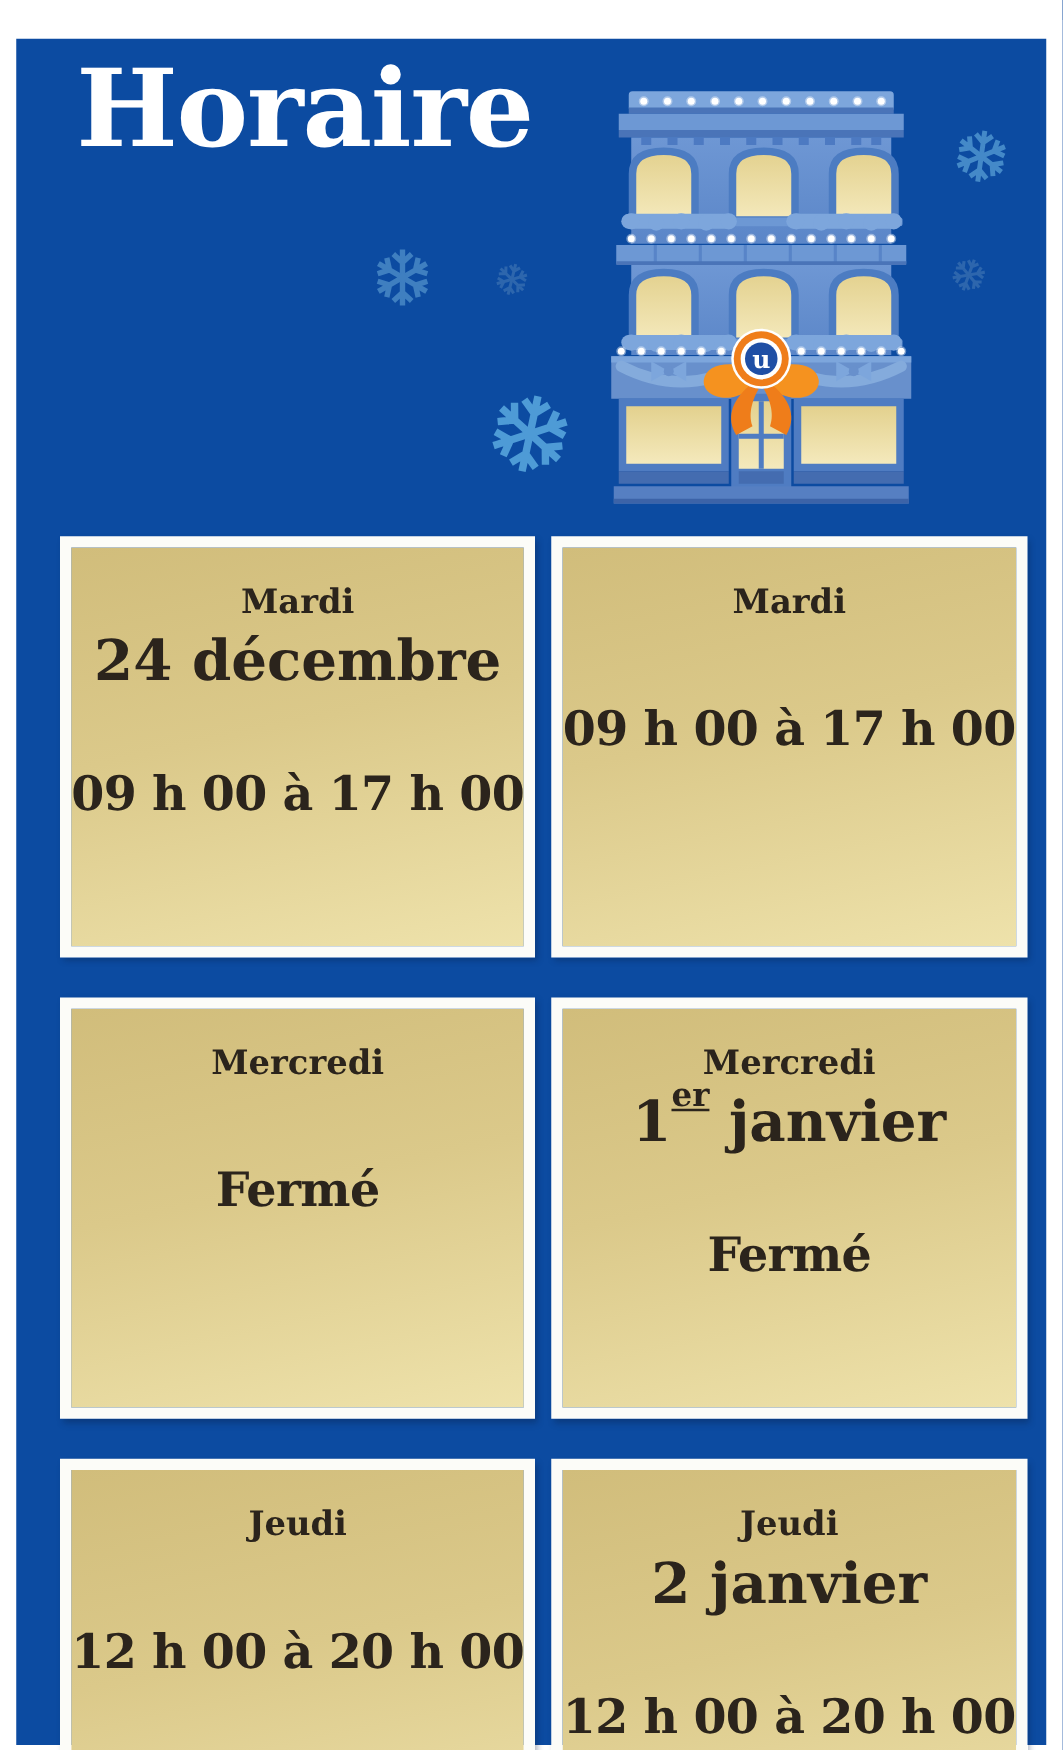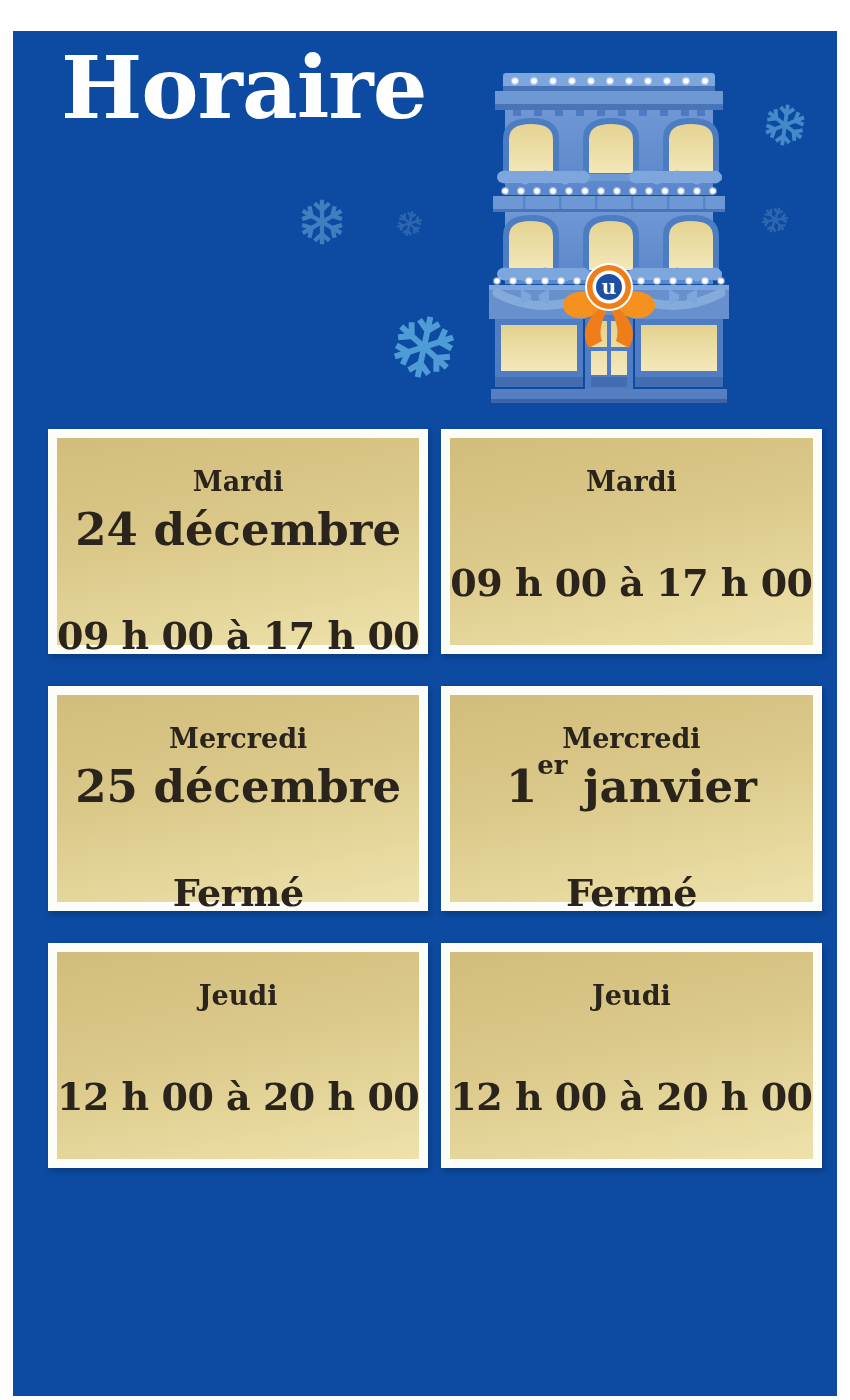--- a/index.html
+++ b/index.html
@@ -19,28 +19,28 @@
   .sf{position:absolute;overflow:visible;}
   .sf-a{left:285px;top:167px;width:48px;height:48px;color:#3f7fc0;}
   .sf-b{left:383px;top:179px;width:27px;height:27px;color:#2d66ad;transform:rotate(14deg);}
   .sf-c{left:378px;top:283px;width:66px;height:66px;color:#4e9bd6;transform:rotate(12deg);}
   .sf-d{left:750px;top:72px;width:44px;height:44px;color:#4489c8;transform:rotate(8deg);}
   .sf-e{left:748px;top:175px;width:28px;height:28px;color:#2d66ad;transform:rotate(20deg);}
 
   
   .grid{position:absolute;left:35px;top:398px;width:746px;
         display:grid;grid-template-columns:1fr 1fr;column-gap:13px;row-gap:32px;}
-  .card{height:225px;box-sizing:border-box;border:9px solid #fcfcf8;
+  .card{height:337px;box-sizing:border-box;border:9px solid #fcfcf8;
         background:linear-gradient(168deg,#d1bd7b 0%,#dbc98a 45%,#eee2ab 100%);
         box-shadow:2px 3px 5px rgba(8,30,64,.35);
         display:flex;flex-direction:column;align-items:center;text-align:center;
         color:#2b241c;font-weight:bold;}
   .card .day{margin-top:29px;font-size:27px;line-height:30px;}
   .card .date{margin-top:3px;font-size:45px;line-height:40px;white-space:pre;}
-  .card .date sup{font-size:58%;position:relative;top:-0.45em;}
+  .card .date sup{font-size:58%;position:relative;top:-0.45em;text-decoration:underline;}
   .card .hours{margin-top:64px;font-size:38px;line-height:44px;letter-spacing:-0.5px;white-space:pre;text-align:center;}
 </style>
 </head>
 <body>
 
 <svg width="0" height="0" style="position:absolute" aria-hidden="true">
   <defs>
     <g id="sfg">
       <g fill="none" stroke="currentColor" stroke-width="9" stroke-linecap="square">
         <path d="M0,0 V-42 M0,-25 L-12,-36 M0,-25 L12,-36"></path>
@@ -277,35 +277,35 @@
         <div class="hours">09 h 00 à 17 h 00</div>
       </div>
 
       <div class="card">
         <div class="day">Mardi</div>
         <div class="hours">09 h 00 à 17 h 00</div>
       </div>
 
       <div class="card">
         <div class="day">Mercredi</div>
-        <div class="date"><span>25 décembre</span><sup></sup><span></span></div>
         <div class="hours">Fermé</div>
       </div>
 
       <div class="card">
         <div class="day">Mercredi</div>
         <div class="date"><span>1</span><sup>er</sup><span> janvier</span></div>
         <div class="hours">Fermé</div>
       </div>
 
       <div class="card">
         <div class="day">Jeudi</div>
         <div class="hours">12 h 00 à 20 h 00</div>
       </div>
 
       <div class="card">
         <div class="day">Jeudi</div>
+        <div class="date"><span>2 janvier</span><sup></sup><span></span></div>
         <div class="hours">12 h 00 à 20 h 00</div>
       </div>
 
     </div>
   </div>
 </div>
 
 </body></html>

